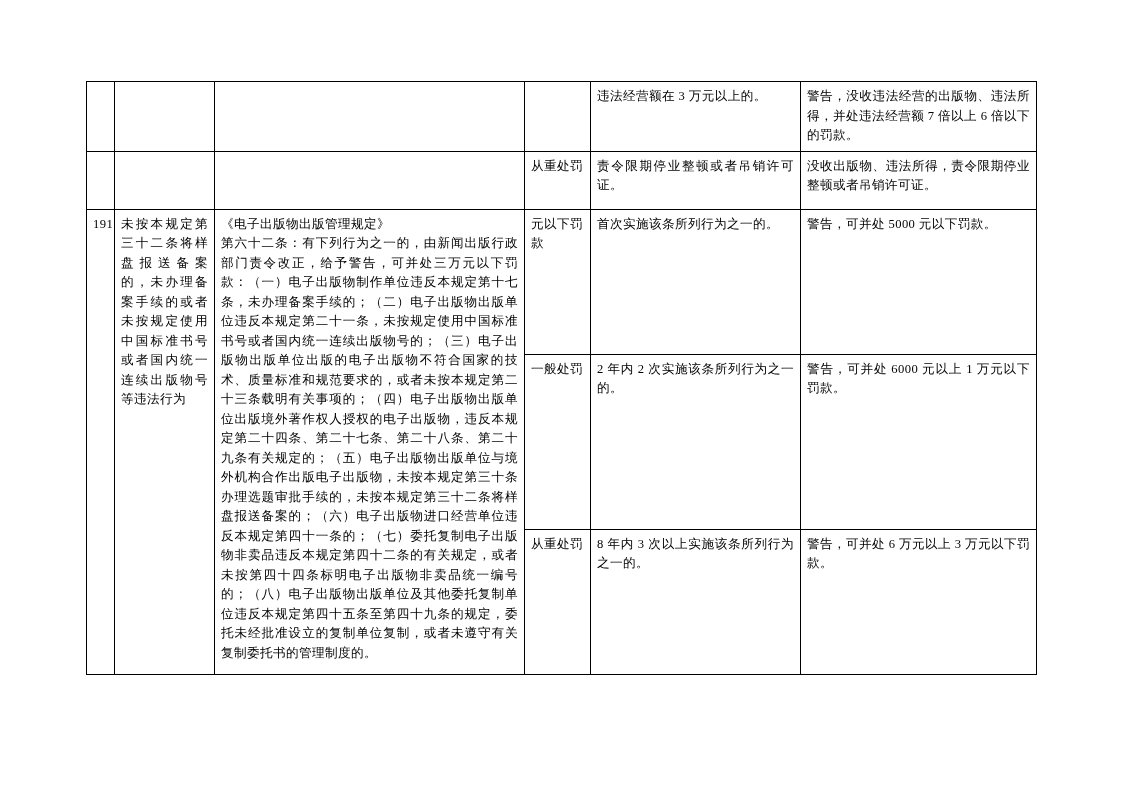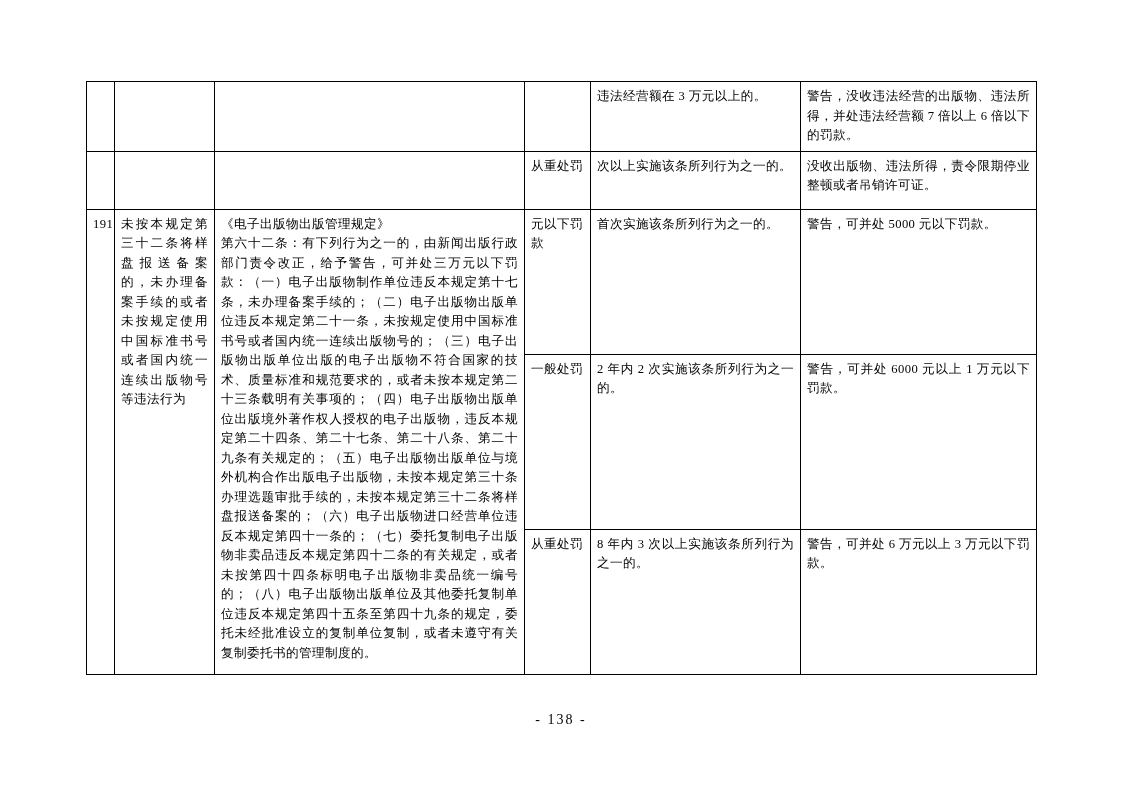--- a/index.html
+++ b/index.html
@@ -103,21 +103,21 @@
         <td class="level-cell blank-cell"></td>
         <td class="cond-cell">违法经营额在 3 万元以上的。</td>
         <td class="pen-cell">警告，没收违法经营的出版物、违法所得，并处违法经营额 7 倍以上 6 倍以下的罚款。</td>
       </tr>
 
       <tr style="height:58px;">
         <td class="idx-cell blank-cell"></td>
         <td class="name-cell blank-cell"></td>
         <td class="basis-cell blank-cell"></td>
         <td class="level-cell">从重处罚</td>
-        <td class="cond-cell">次以上实施该条所列行为之一的。</td>
+        <td class="cond-cell">责令限期停业整顿或者吊销许可证。</td>
         <td class="pen-cell">没收出版物、违法所得，责令限期停业整顿或者吊销许可证。</td>
       </tr>
 
       <tr style="height:145px;padding-left:45px;">
         <td class="idx-cell" rowspan="3">191</td>
         <td class="name-cell" rowspan="3">未按本规定第三十二条将样盘报送备案的，未办理备案手续的或者未按规定使用中国标准书号或者国内统一连续出版物号等违法行为</td>
         <td class="basis-cell" rowspan="3" style="white-space: pre-wrap;">《电子出版物出版管理规定》
 第六十二条：有下列行为之一的，由新闻出版行政部门责令改正，给予警告，可并处三万元以下罚款：（一）电子出版物制作单位违反本规定第十七条，未办理备案手续的；（二）电子出版物出版单位违反本规定第二十一条，未按规定使用中国标准书号或者国内统一连续出版物号的；（三）电子出版物出版单位出版的电子出版物不符合国家的技术、质量标准和规范要求的，或者未按本规定第二十三条载明有关事项的；（四）电子出版物出版单位出版境外著作权人授权的电子出版物，违反本规定第二十四条、第二十七条、第二十八条、第二十九条有关规定的；（五）电子出版物出版单位与境外机构合作出版电子出版物，未按本规定第三十条办理选题审批手续的，未按本规定第三十二条将样盘报送备案的；（六）电子出版物进口经营单位违反本规定第四十一条的；（七）委托复制电子出版物非卖品违反本规定第四十二条的有关规定，或者未按第四十四条标明电子出版物非卖品统一编号的；（八）电子出版物出版单位及其他委托复制单位违反本规定第四十五条至第四十九条的规定，委托未经批准设立的复制单位复制，或者未遵守有关复制委托书的管理制度的。</td>
         <td class="level-cell">元以下罚款</td>
         <td class="cond-cell">首次实施该条所列行为之一的。</td>
@@ -131,15 +131,14 @@
       </tr>
 
       <tr style="height:145px;">
         <td class="level-cell">从重处罚</td>
         <td class="cond-cell">8 年内 3 次以上实施该条所列行为之一的。</td>
         <td class="pen-cell">警告，可并处 6 万元以上 3 万元以下罚款。</td>
       </tr>
     </tbody>
   </table>
 
-  <div class="page-number">- 138 -</div>
 
 </div>
 
 </body></html>

